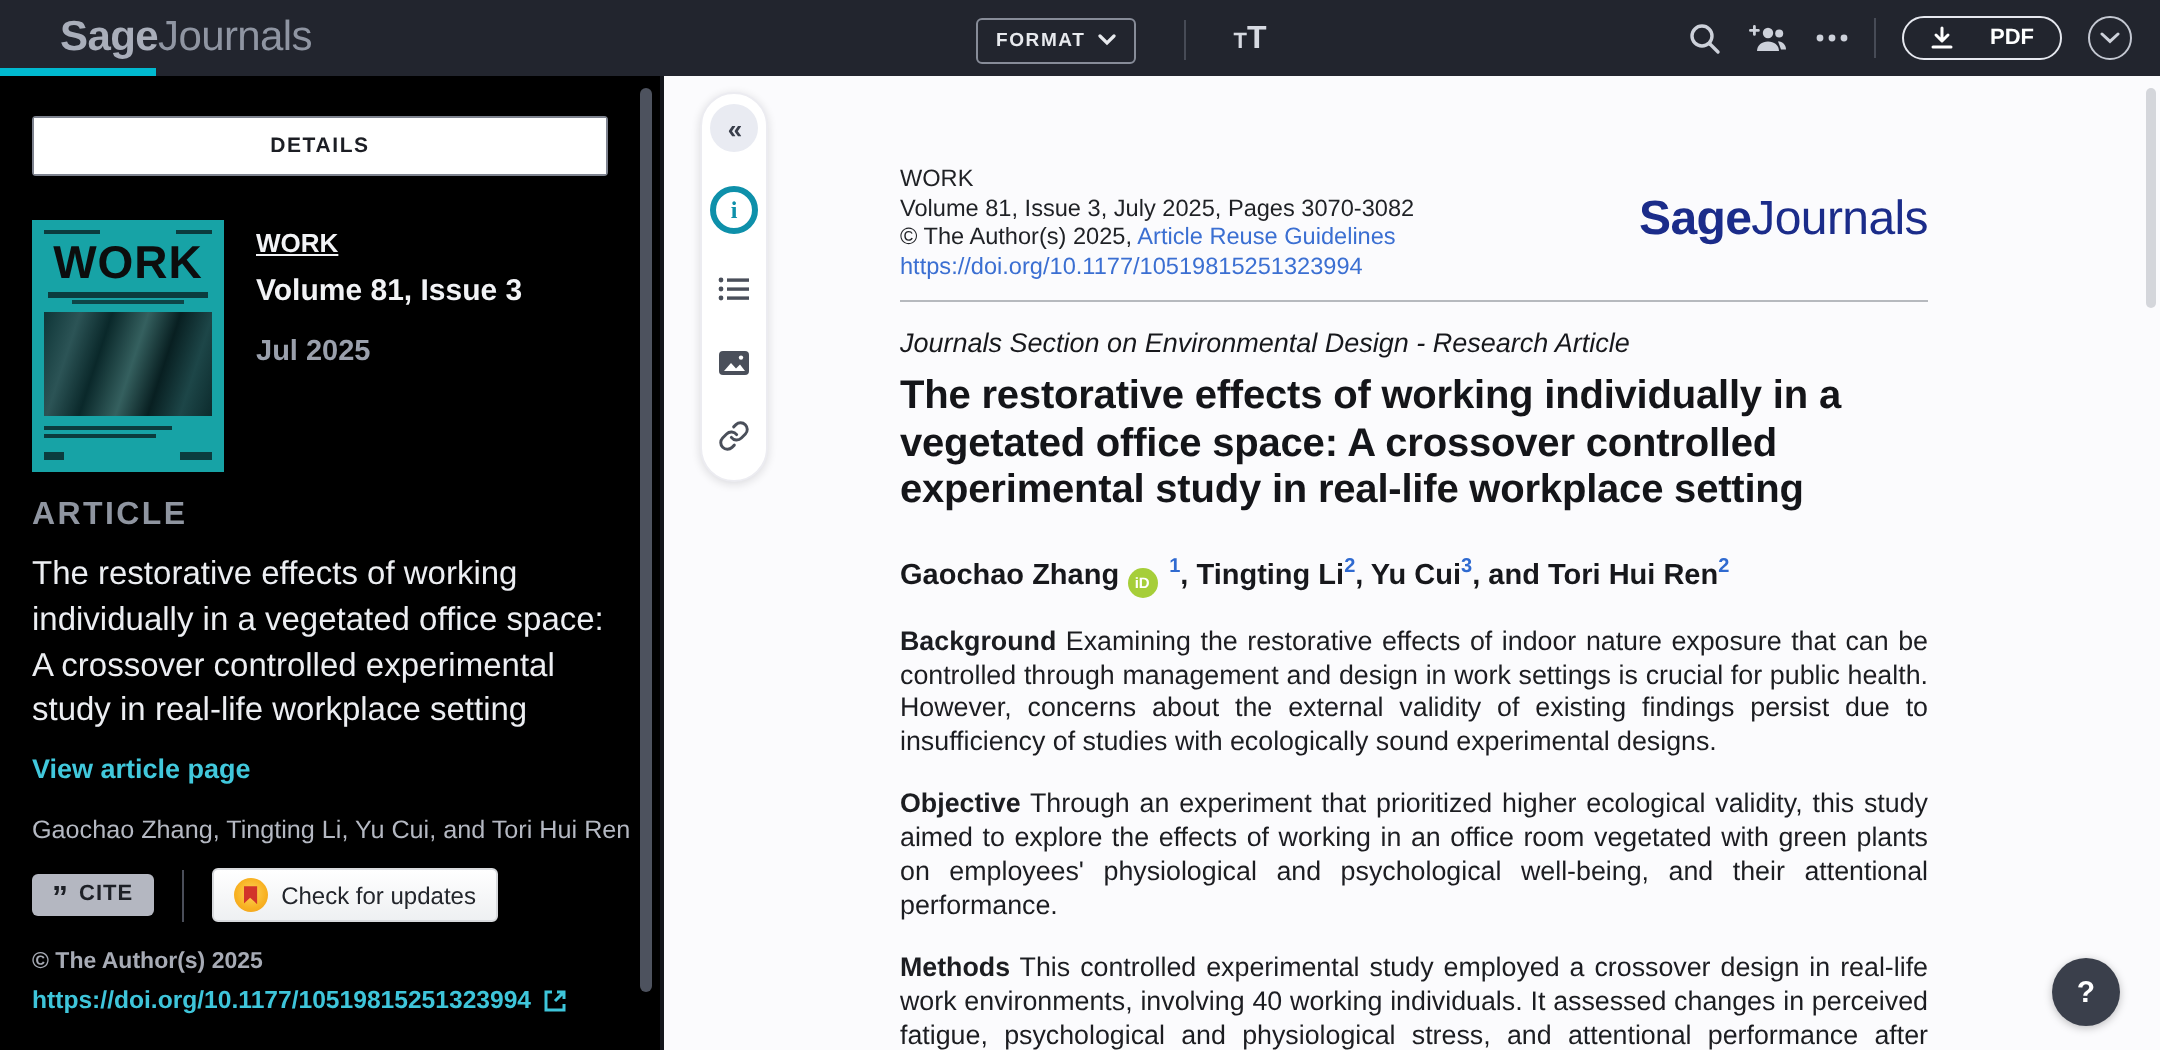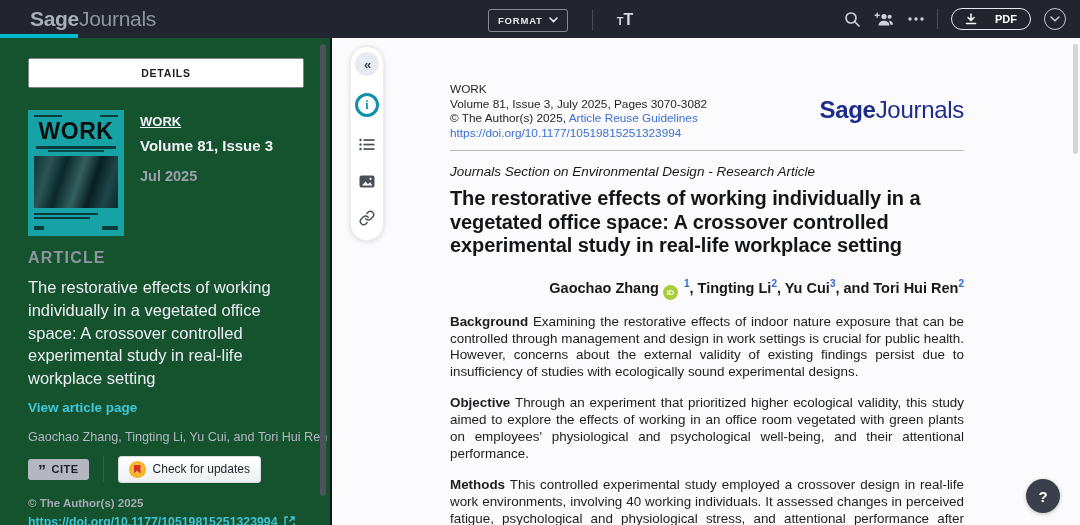--- a/index.html
+++ b/index.html
@@ -17,21 +17,21 @@
   .tb-divider { width:1px; height:20px; background:#474b56; }
   .textsize { color:#d7dae2; cursor:pointer; display:flex; align-items:baseline; }
   .ts-small { font-size:11px; font-weight:600; }
   .ts-big { font-size:16px; font-weight:600; }
   .topbar-right { position:absolute; right:14px; top:0; height:38px; display:flex; align-items:center; gap:13px; }
   .tb-icon { display:flex; align-items:center; justify-content:center; cursor:pointer; }
   .pdf-btn { display:flex; align-items:center; gap:18px; border:1.3px solid #e6e8ef; border-radius:14px; padding:4px 13px; color:#fff; font-size:11px; font-weight:700; cursor:pointer; background:transparent; font-family:inherit; }
   .chev-circle { width:22px; height:22px; border:1.3px solid #c4c8d2; border-radius:50%; display:flex; align-items:center; justify-content:center; cursor:pointer; }
 
   
-  .sidebar { position:absolute; top:38px; left:0; width:332px; height:487px; background:#14532d; border-right:2px solid #14161c; padding:20px 26px 0 28px; overflow:hidden; }
+  .sidebar { position:absolute; top:38px; left:0; width:332px; height:487px; background:#000000; border-right:2px solid #14161c; padding:20px 26px 0 16px; overflow:hidden; }
   .sb-scrollbar { position:absolute; top:6px; right:4px; width:6px; height:452px; background:#4d525e; border-radius:3px; }
   .tabs { display:flex; border:1px solid #7e838f; border-radius:2px; height:30px; }
   .tab { flex:1; display:flex; align-items:center; justify-content:center; font-size:10.5px; font-weight:700; letter-spacing:0.8px; cursor:pointer; }
   .tab-active { background:#fff; color:#1c1e24; }
   .tab-inactive { background:#2b2e38; color:#c6cad3; }
 
   .issue-row { display:flex; margin-top:22px; }
   .cover { width:96px; height:126px; background:#17a3a6; flex:none; padding:5px 6px; display:flex; flex-direction:column; cursor:pointer; }
   .cover-bars-top { display:flex; justify-content:space-between; }
   .cbar { height:2px; background:#0b3c3e; }
@@ -74,21 +74,21 @@
   .content { position:absolute; left:116px; top:44px; width:514px; }
   .c-header { display:flex; justify-content:space-between; align-items:flex-start; }
   .c-meta { font-size:11.8px; line-height:14.5px; color:#1f2125; }
   .c-link { color:#3b6fd2; cursor:pointer; }
   .c-logo { font-size:24px; margin-top:14px; letter-spacing:-0.3px; cursor:pointer; }
   .c-logo-sage { color:#1b2c8a; font-weight:800; }
   .c-logo-journals { color:#1b2c8a; font-weight:400; }
   .c-rule { margin-top:10px; border-top:1px solid #b6b9be; }
   .c-section { margin-top:13px; font-size:13.5px; font-style:italic; color:#17181c; }
   .c-title { margin-top:8px; font-size:20px; font-weight:700; color:#141519; line-height:1.18; letter-spacing:-0.1px; }
-  .c-authors { margin-top:20px; font-size:14.5px; font-weight:700; color:#17181c;text-align:right; }
+  .c-authors { margin-top:20px; font-size:14.5px; font-weight:700; color:#17181c; }
   .orcid { display:inline-flex; width:15px; height:15px; border-radius:50%; background:#a6ce39; color:#fff; font-size:7.5px; font-weight:700; align-items:center; justify-content:center; vertical-align:-2px; margin:0 2px 0 4px; cursor:pointer; }
   .sup { font-size:10px; vertical-align:super; color:#2f6ad0; font-weight:700; }
   .c-abstract p { margin-top:14px; font-size:13.4px; line-height:1.26; color:#1c1d21; text-align:justify; }
   .ab-head { font-weight:700; }
 
   .help-btn { position:absolute; right:20px; bottom:12px; width:34px; height:34px; border-radius:50%; background:#3a3f4b; color:#fff; display:flex; align-items:center; justify-content:center; font-size:15px; font-weight:700; cursor:pointer; box-shadow:0 1px 4px rgba(0,0,0,0.25); }
   svg { display:block; }
 </style>
 </head>
 <body>

